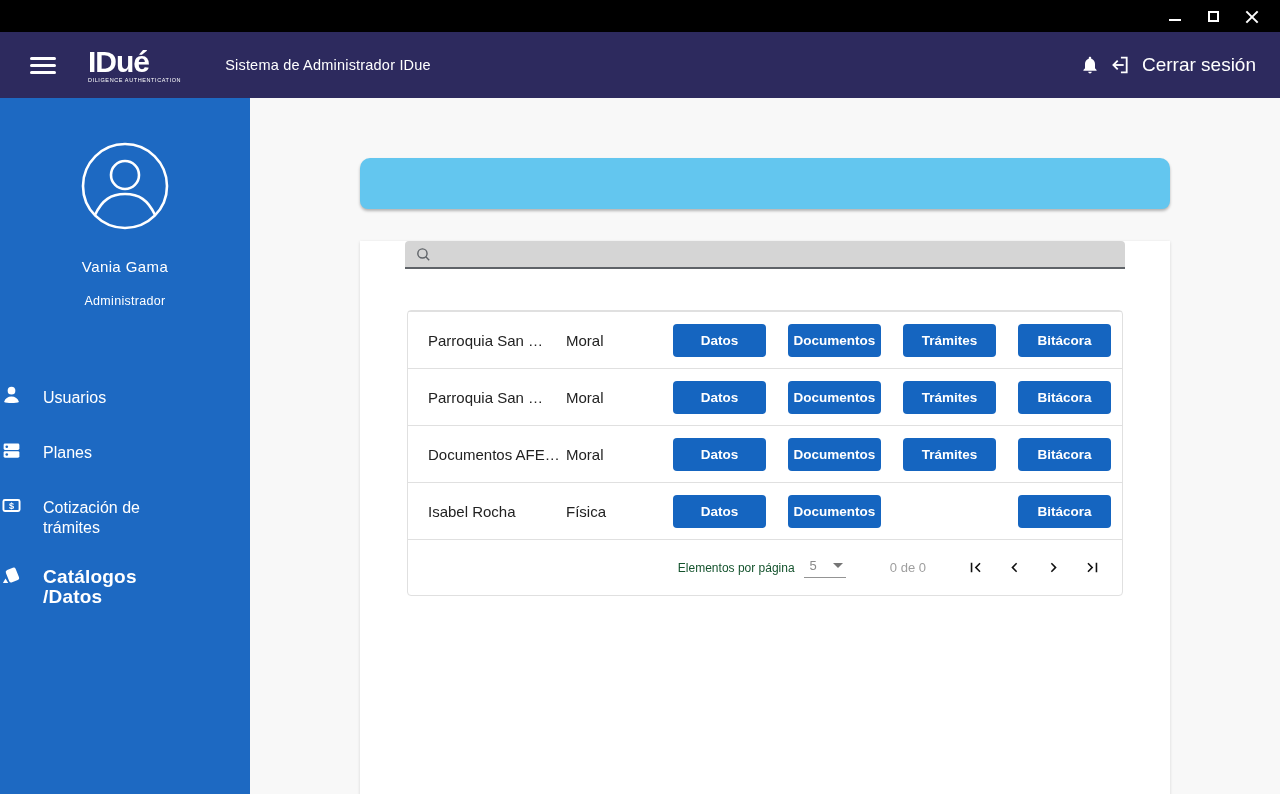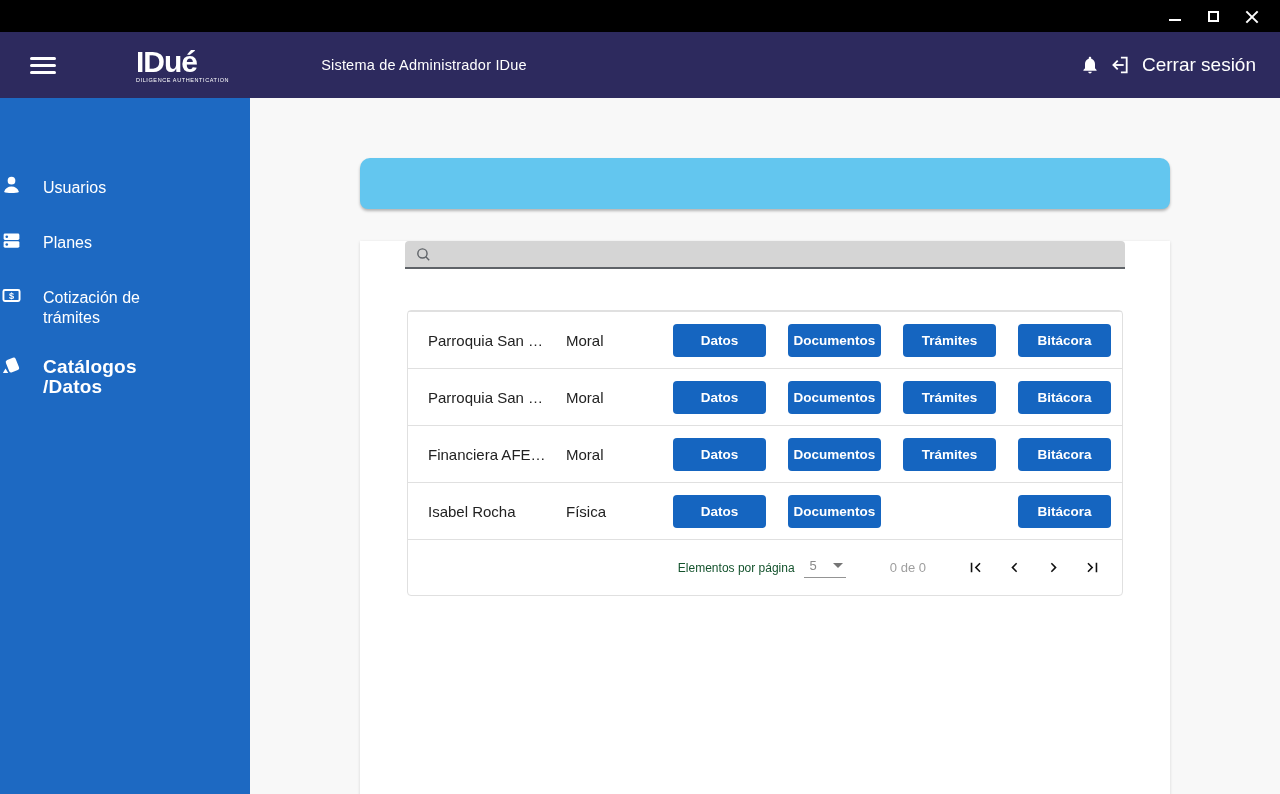--- a/index.html
+++ b/index.html
@@ -10,21 +10,21 @@
   .titlebar { height:32px; background:#000; display:flex; align-items:center; justify-content:flex-end; padding-right:14px; gap:8px; }
   .win-btn { width:30px; height:24px; display:flex; align-items:center; justify-content:center; cursor:pointer; }
   .min-glyph { width:12px; height:2px; background:#fff; margin-top:8px; }
   .max-glyph { width:11px; height:11px; border:2px solid #fff; }
   .close-glyph { position:relative; width:13px; height:13px; }
   .close-glyph::before,.close-glyph::after { content:""; position:absolute; left:6px; top:-1px; width:2px; height:16px; background:#fff; }
   .close-glyph::before { transform:rotate(45deg); }
   .close-glyph::after { transform:rotate(-45deg); }
 
   
-  .appbar { height:66px; background:#2d2a5e; display:flex; align-items:center; color:#fff; padding:0 24px 0 30px;gap:48px; }
+  .appbar { height:66px; background:#2d2a5e; display:flex; align-items:center; color:#fff; padding:0 24px 0 30px; }
   .hamburger { width:26px; height:17px; display:flex; flex-direction:column; justify-content:space-between; cursor:pointer; }
   .hamburger span { display:block; height:3px; background:#fff; border-radius:2px; }
   .logo { margin-left:32px; line-height:1; cursor:default; }
   .logo-text { font-size:30px; font-weight:bold; letter-spacing:-1px; }
   .logo-sub { font-size:5.5px; letter-spacing:.6px; margin-top:1px; }
   .app-title { margin-left:44px; font-size:14.5px; letter-spacing:.2px; }
   .appbar-right { margin-left:auto; display:flex; align-items:center; gap:9px; }
   .icon-btn { display:flex; align-items:center; cursor:pointer; }
   .logout-label { font-size:19px; margin-left:2px; cursor:pointer; }
 
@@ -106,20 +106,29 @@
           <path d="M9.5 7.2 4.8 12l4.7 4.8"></path>
       </svg>
     </div>
     <div class="logout-label">Cerrar sesión</div>
   </div>
 </div>
 
 <div class="page-body">
 
   <aside class="sidebar">
+    <div class="profile">
+      <svg width="88" height="88" viewBox="0 0 88 88">
+        <circle cx="44" cy="44" r="42" fill="none" stroke="#fff" stroke-width="2.6"></circle>
+        <circle cx="44" cy="33" r="14" fill="none" stroke="#fff" stroke-width="2.6"></circle>
+        <path d="M14 73c7-15 16-21 30-21s23 6 30 21" fill="none" stroke="#fff" stroke-width="2.6"></path>
+      </svg>
+      <div class="user-name">Vania Gama</div>
+      <div class="user-role">Administrador</div>
+    </div>
 
     <nav class="side-nav">
       <div class="nav-item sp">
         <span class="nav-ico">
           <svg width="21" height="21" viewBox="0 0 24 24">
               <circle cx="12" cy="6.5" r="4.4" fill="#fff"></circle>
               <path d="M3.5 19.5c1.2-4.2 4.4-6.3 8.5-6.3s7.3 2.1 8.5 6.3c-2.6 1.6-14.4 1.6-17 0z" fill="#fff"></path>
             </svg>
         </span>
         <span class="nav-label">Usuarios</span>
@@ -200,21 +209,21 @@
             </div>
           <div>
               <button class="btn">Trámites</button>
             </div>
           <div>
               <button class="btn">Bitácora</button>
             </div>
         </div>
 
         <div class="trow">
-          <div class="cell-name">Financiera AFE…</div>
+          <div class="cell-name">Documentos AFE…</div>
           <div class="cell-tipo">Moral</div>
           <div>
               <button class="btn">Datos</button>
             </div>
           <div>
               <button class="btn">Documentos</button>
             </div>
           <div>
               <button class="btn">Trámites</button>
             </div>

